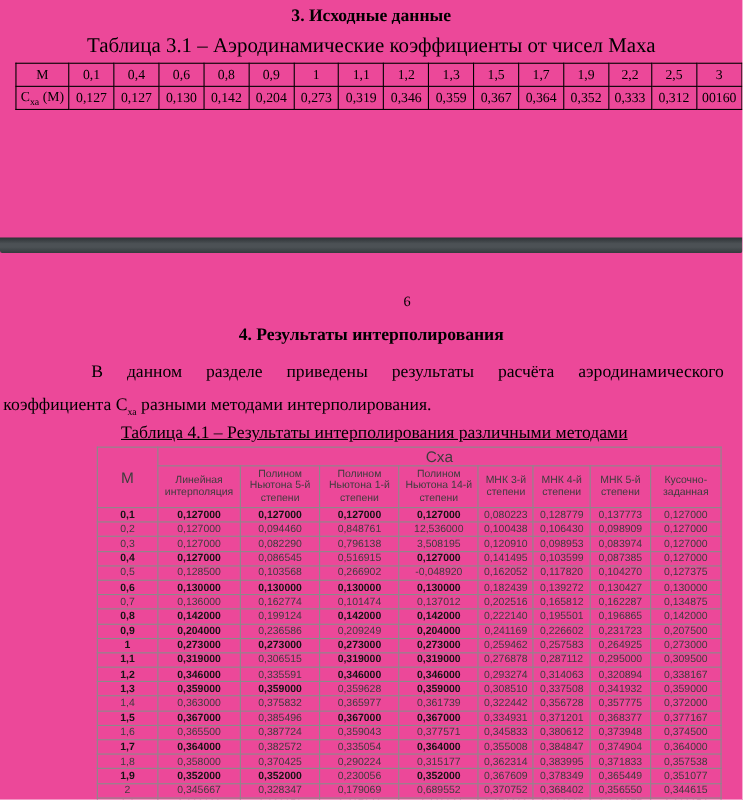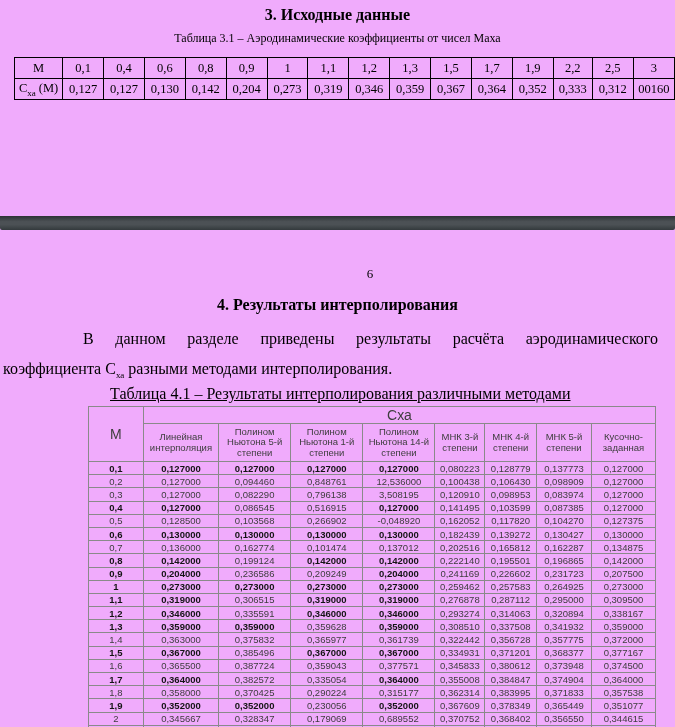--- a/index.html
+++ b/index.html
@@ -1,22 +1,22 @@
 <!DOCTYPE html>
 <html><head>
 <meta charset="utf-8">
 <style>
   html,body{margin:0;padding:0;background:#ffffff;}
-  #stage{position:relative;width:675px;height:727px;overflow:hidden;background:#f0abfc;
+  #stage{position:relative;width:675px;height:727px;overflow:hidden;background:#ec4899;
          font-family:"Liberation Serif", serif;color:#000;}
   
   .doc-title{position:absolute;left:0;width:675px;text-align:center;
              font-size:16px;font-weight:bold;}
   #title3{top:6px;}
-  #caption31{position:absolute;top:31px;left:0;width:675px;text-align:center;font-size:12px;}
+  #caption31{position:absolute;top:31px;left:0;width:675px;text-align:center;font-size:19px;}
   #t31{position:absolute;left:14px;top:57px;border-collapse:collapse;table-layout:fixed;
        font-family:"Liberation Serif", serif;}
   #t31 td{border:1px solid #000;height:20px;text-align:center;vertical-align:middle;
           font-size:12.5px;padding:0;white-space:nowrap;overflow:hidden;}
   #t31{border:1.5px solid #000;}
   #t31 sub, .bodyline sub{font-size:9px;}
   
   #sep{position:absolute;left:0;top:216px;width:675px;height:14px;
        background:linear-gradient(180deg,#2d3235 0%,#4c5155 40%,#4c5155 62%,#343a3d 100%);
        border-radius:0 0 2px 2px;}

